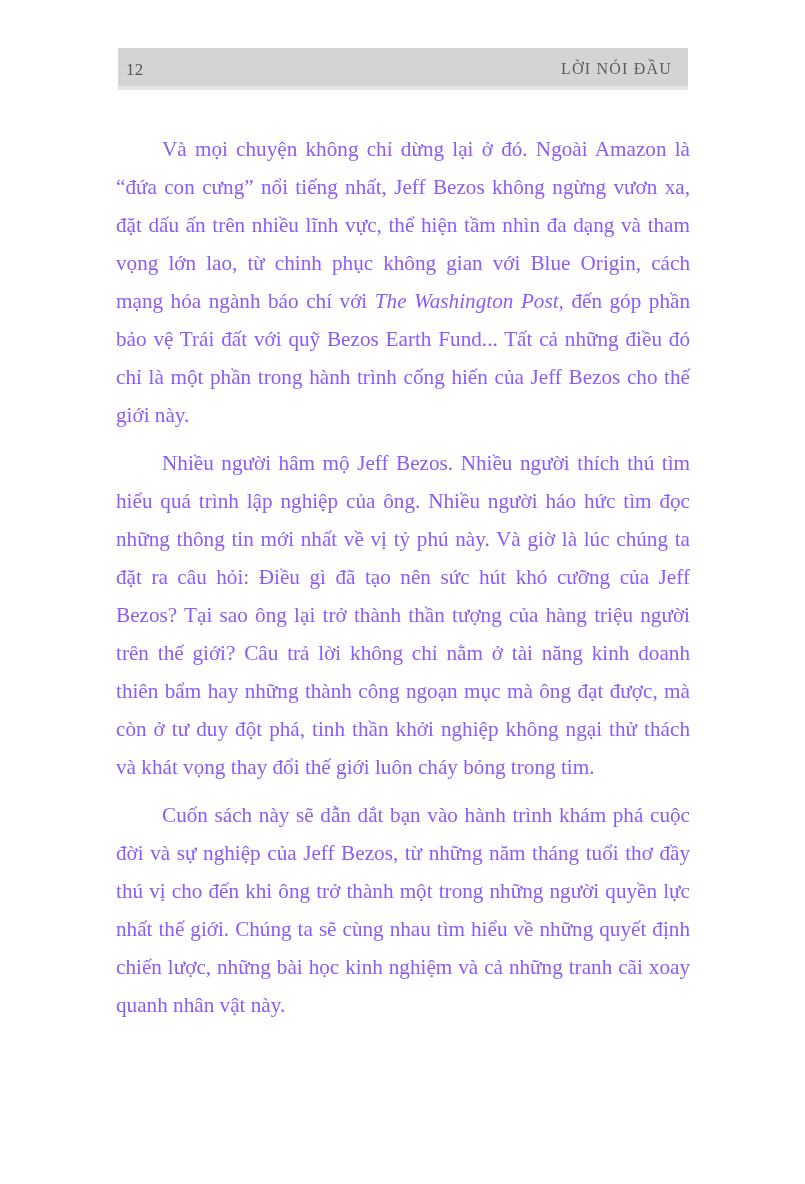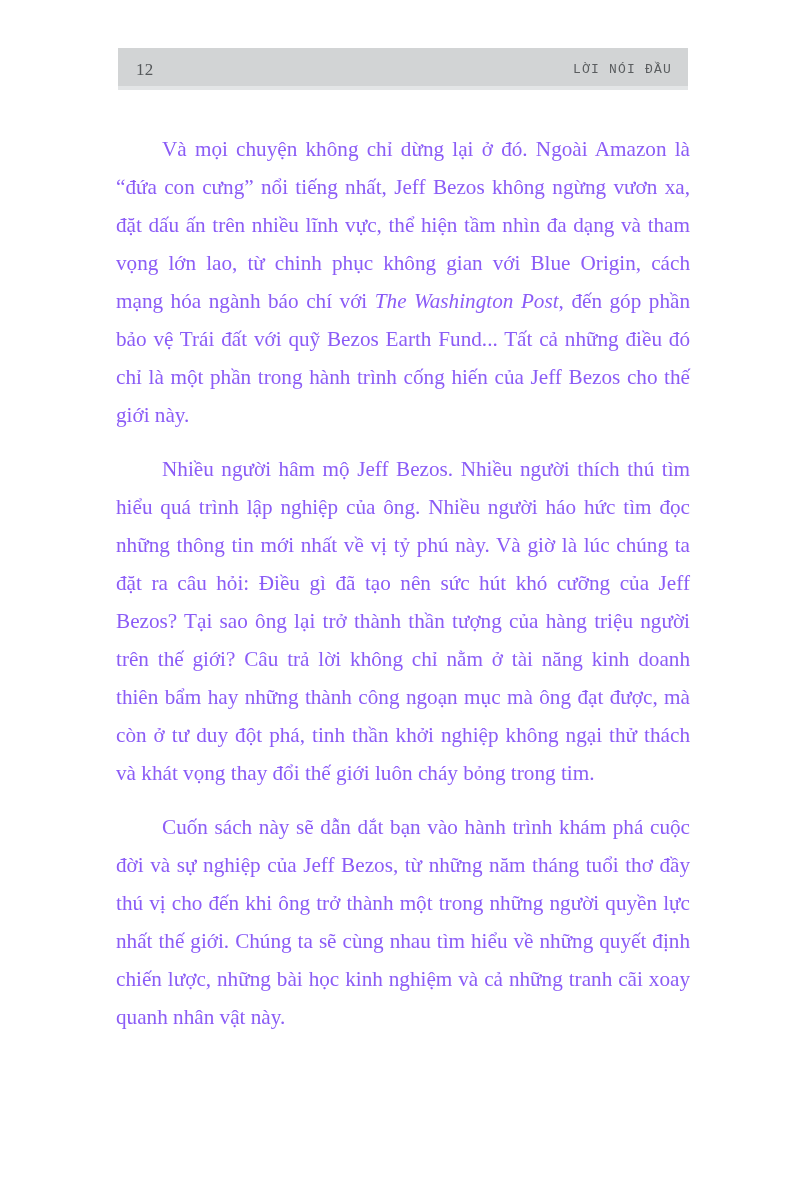--- a/index.html
+++ b/index.html
@@ -27,21 +27,21 @@
     position: absolute;
     left: 118px;
     top: 48px;
     width: 570px;
     height: 42px;
     background: #d2d4d5;
     display: flex;
     align-items: center;
     justify-content: space-between;
     box-sizing: border-box;
-    padding: 0 16px 0 18px;
+    padding: 0 16px 0 8px;
     gap: 17px;
   }
   .header-band::after {
     content: "";
     position: absolute;
     left: 0;
     right: 0;
     bottom: 0;
     height: 4px;
     background: #e3e5e6;
@@ -51,22 +51,22 @@
     font-family: "Liberation Serif", "DejaVu Serif", serif;
     font-size: 17px;
     color: #55585a;
     line-height: 1;
     letter-spacing: 0.2px;
     position: relative;
     z-index: 2;
   }
 
   .running-title {
-    font-family: Liberation Mono, monospace;
-    font-size: 13px;
+    font-family: Liberation Serif, serif;
+    font-size: 16px;
     color: #5a5d5f;
     letter-spacing: 1.2px;
     line-height: 1;
     position: relative;
     z-index: 2;
     white-space: nowrap;
   }
 
   
   .textblock {
@@ -83,21 +83,21 @@
     color: #8b5cf6;
     text-align: justify;
     text-justify: inter-word;
     text-indent: 46px;
     hyphens: none;
     -webkit-hyphens: none;
     word-spacing: 0px;
   }
 
   .para + .para {
-    margin-top: 16px;
+    margin-top: 10px;
   }
 
   em.title-italic {
     font-style: italic;
   }
 </style>
 </head>
 <body>
 
 <div class="page">

